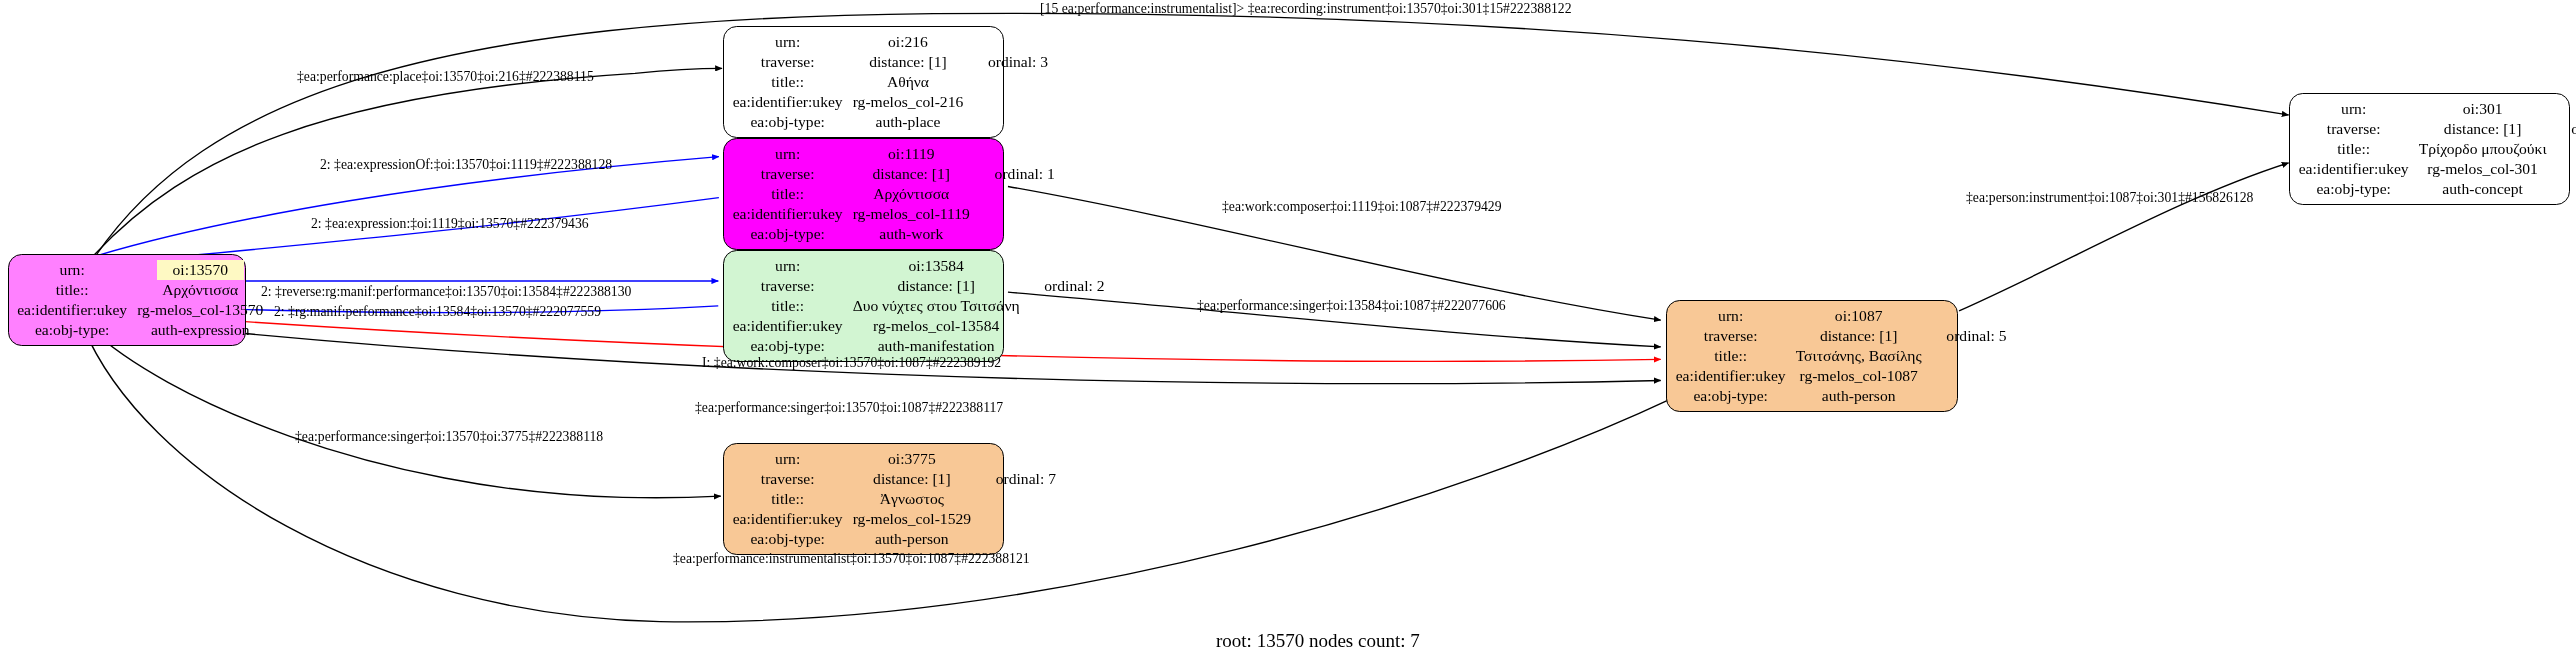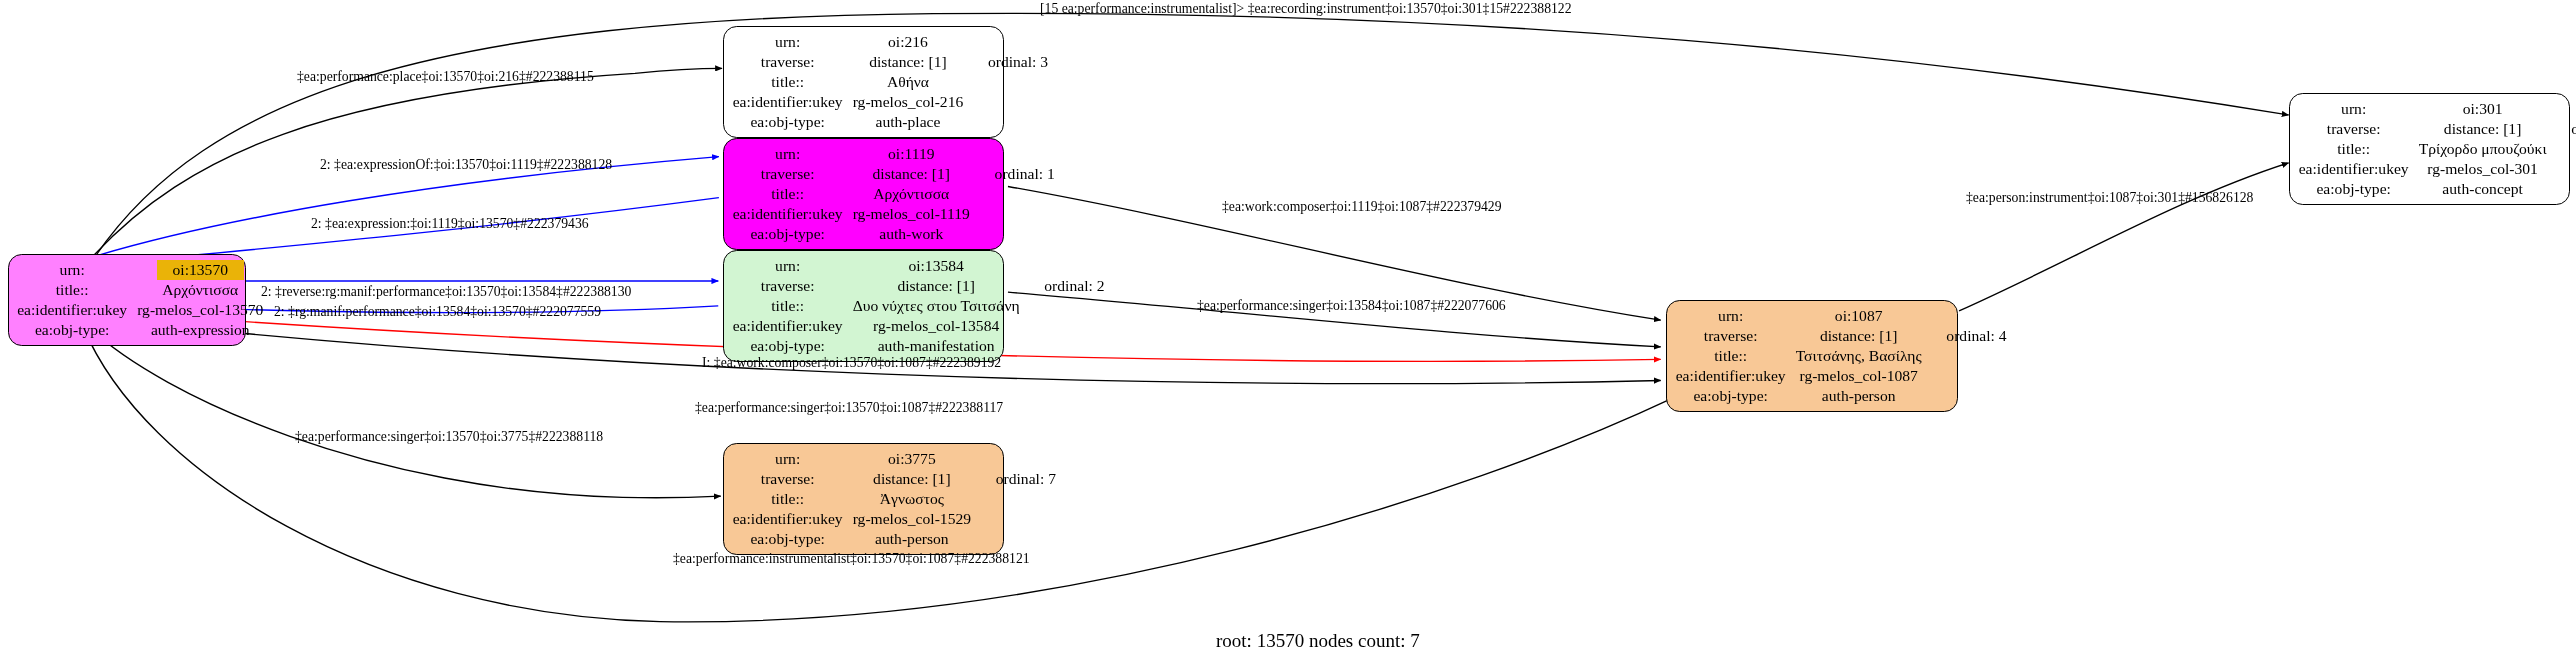--- a/index.html
+++ b/index.html
@@ -38,21 +38,21 @@
     font-size: 15.6px;
     line-height: 1.28;
     color: #000000;
     white-space: nowrap;
     padding: 0 3.7px 0 0;
     vertical-align: top;
   }
   .node td.k { padding-right: 10px; }
   .node td.v2 { padding-left: 21px; }
   .hl {
-    background: #eab308;
+    background: #fef9c3;
     display: inline-block;
     padding: 0 16px;
   }
   .edge-label {
     position: absolute;
     font-size: 13.7px;
     color: #000000;
     white-space: nowrap;
     font-family: "Liberation Serif", "DejaVu Serif", serif;
   }
@@ -267,21 +267,21 @@
     <table>
       <tbody>
           <tr>
         <td class="k">urn:</td>
         <td class="v">oi:1087</td>
         <td class="v2"></td>
       </tr>
       <tr>
         <td class="k">traverse:</td>
         <td class="v">distance: [1]</td>
-        <td class="v2">ordinal: 4</td>
+        <td class="v2">ordinal: 5</td>
       </tr>
       <tr>
         <td class="k">title::</td>
         <td class="v">Τσιτσάνης, Βασίλης</td>
         <td class="v2"></td>
       </tr>
       <tr>
         <td class="k">ea:identifier:ukey</td>
         <td class="v">rg-melos_col-1087</td>
         <td class="v2"></td>

